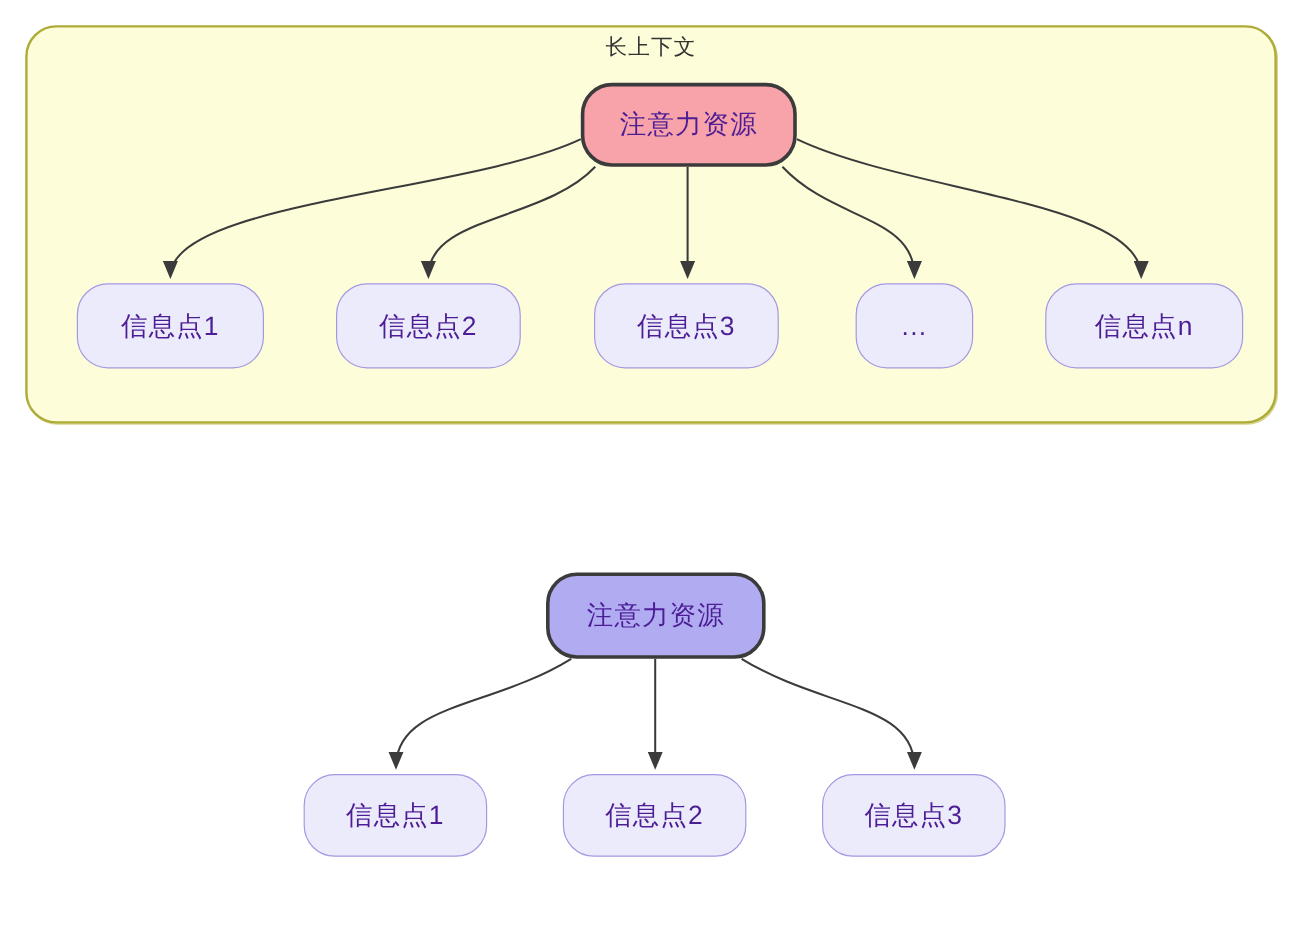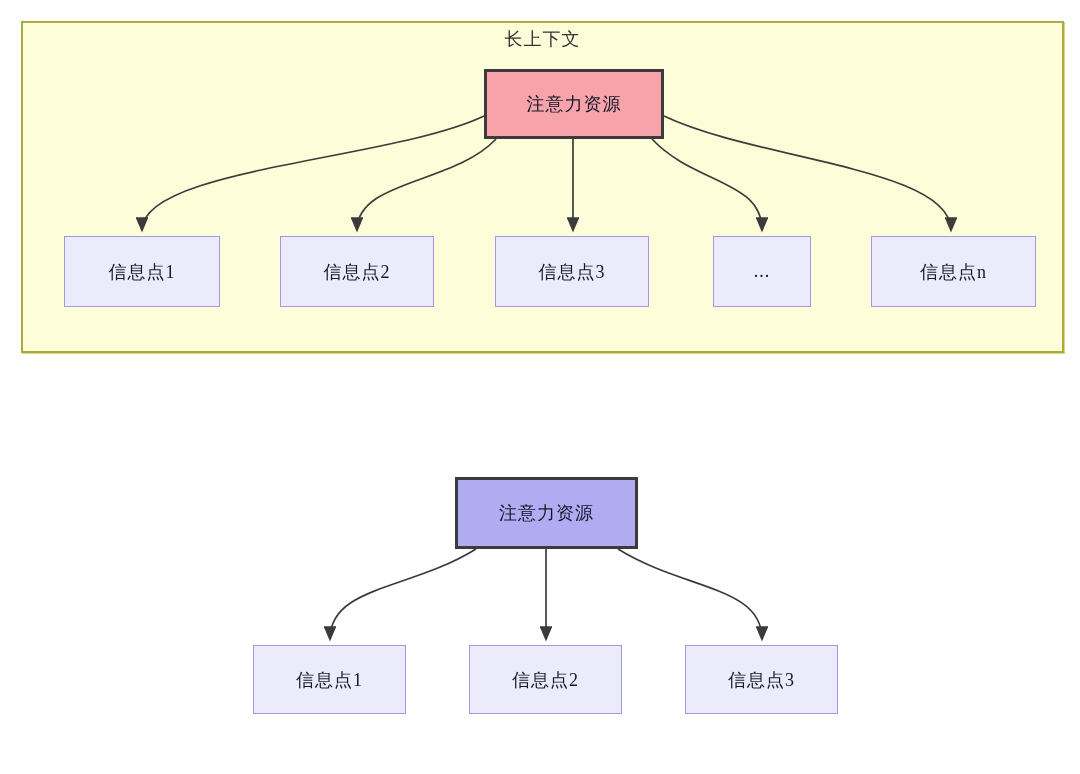--- a/index.html
+++ b/index.html
@@ -53,25 +53,24 @@
     font-size: 18px;
     color: #333333;
     letter-spacing: 1px;
   }
   .node {
     position: absolute;
     display: flex;
     align-items: center;
     justify-content: center;
     box-sizing: border-box;
-    font-size: 18px;
-    color: #0f172a;
+    font-size: 22px;
+    color: #4c1d95;
     letter-spacing: 1px;
     z-index: 2;
-    font-family: Liberation Serif, serif;
   }
   .node-root {
     border: 3px solid #3b3b3b;
   }
   .root-long {
     left: 484px;
     top: 69px;
     width: 180px;
     height: 70px;
     background: #f8a2a9;
@@ -90,21 +89,21 @@
   .row-long .node-child { top: 236px; height: 71px; }
   .lc1 { left: 64px;  width: 156px; }
   .lc2 { left: 280px; width: 154px; }
   .lc3 { left: 495px; width: 154px; }
   .lc4 { left: 713px; width: 98px;  }
   .lc5 { left: 871px; width: 165px; }
   .row-short .node-child { top: 645px; height: 69px; }
   .sc1 { left: 253px; width: 153px; }
   .sc2 { left: 469px; width: 153px; }
   .sc3 { left: 685px; width: 153px; }
-  .node, .container, .container-title { user-select: none; }
+  .node, .container, .container-title { user-select: none; border-radius: 26px; }
 </style>
 </head>
 <body>
 
 <div class="canvas">
 
   <section class="container container-long">
     <div class="container-title">长上下文</div>
   </section>
   <div class="node node-root root-long">注意力资源</div>

